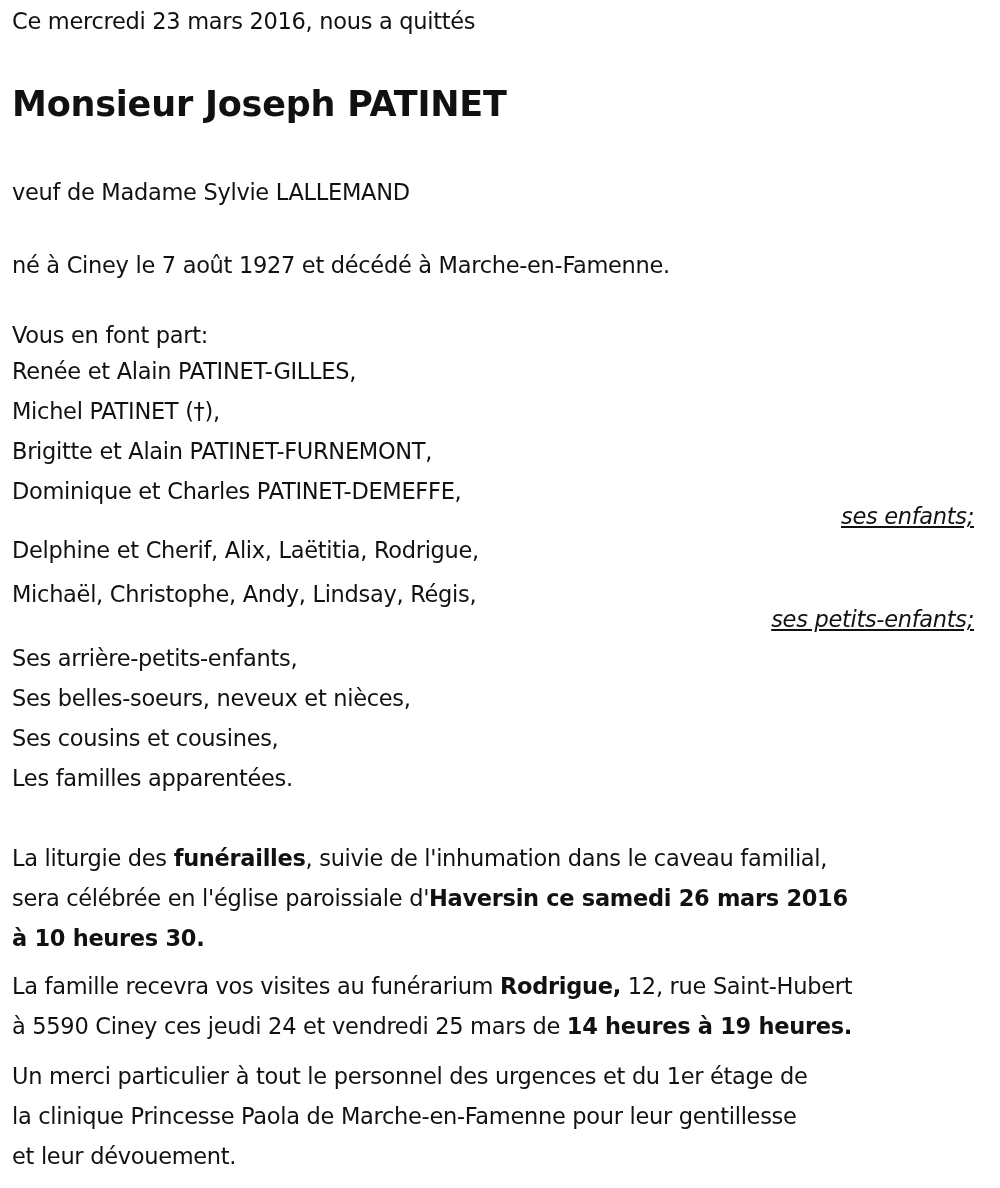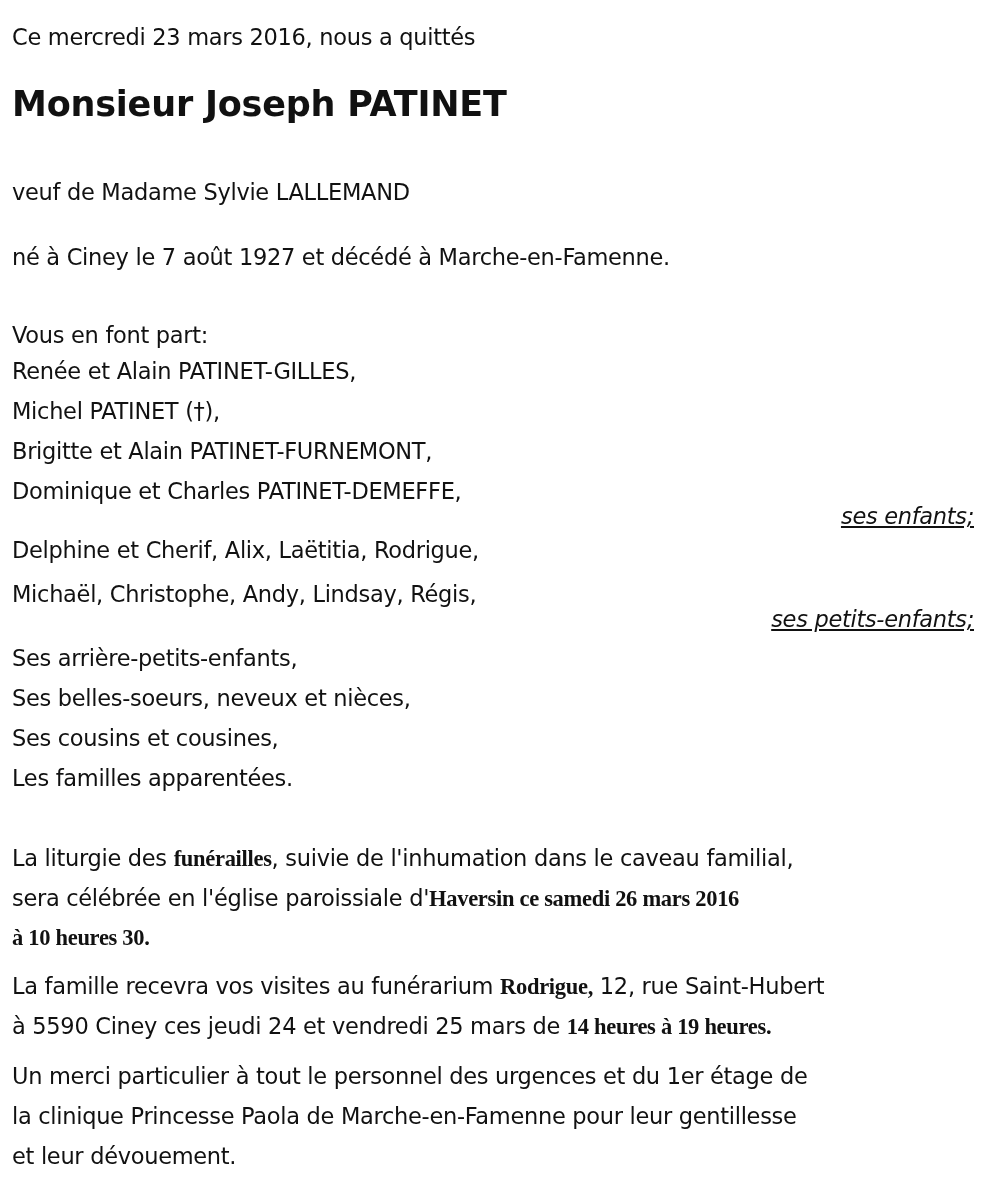--- a/index.html
+++ b/index.html
@@ -5,32 +5,32 @@
   html, body { margin:0; padding:0; background:#ffffff; }
   body {
     width:1000px; height:1188px; overflow:hidden;
     font-family:"DejaVu Sans", sans-serif;
     color:#111111;
     font-size:22.5px;
     letter-spacing:-0.3px;
   }
   .page { position:relative; padding:0 12px; }
   .line { position:absolute; left:12px; white-space:nowrap; }
-  .b { font-weight:bold;font-family:Liberation Serif, serif; }
+  .b { font-weight:bold; }
   .title { font-size:35px; font-weight:bold; letter-spacing:-0.2px;text-align:right; }
   .right { position:absolute; right:26px; font-style:italic; white-space:nowrap;text-decoration:underline; }
 </style>
 </head>
 <body>
 
 <div class="page">
-  <div class="line" style="top:24px">Ce mercredi 23 mars 2016, nous a quittés</div>
+  <div class="line" style="top:8px">Ce mercredi 23 mars 2016, nous a quittés</div>
   <div class="line title" style="top:84px">Monsieur Joseph PATINET</div>
   <div class="line" style="top:179px">veuf de Madame Sylvie LALLEMAND</div>
-  <div class="line" style="top:244px">né à Ciney le 7 août 1927 et décédé à Marche-en-Famenne.</div>
+  <div class="line" style="top:252px">né à Ciney le 7 août 1927 et décédé à Marche-en-Famenne.</div>
   <div class="line" style="top:322px">Vous en font part:</div>
 
   <div class="line" style="top:358px">Renée et Alain PATINET-GILLES,</div>
   <div class="line" style="top:398px">Michel PATINET (†),</div>
   <div class="line" style="top:438px">Brigitte et Alain PATINET-FURNEMONT,</div>
   <div class="line" style="top:478px">Dominique et Charles PATINET-DEMEFFE,</div>
   <div class="right" style="top:503px">ses enfants;</div>
 
   <div class="line" style="top:537px">Delphine et Cherif, Alix, Laëtitia, Rodrigue,</div>
   <div class="line" style="top:581px">Michaël, Christophe, Andy, Lindsay, Régis,</div>

